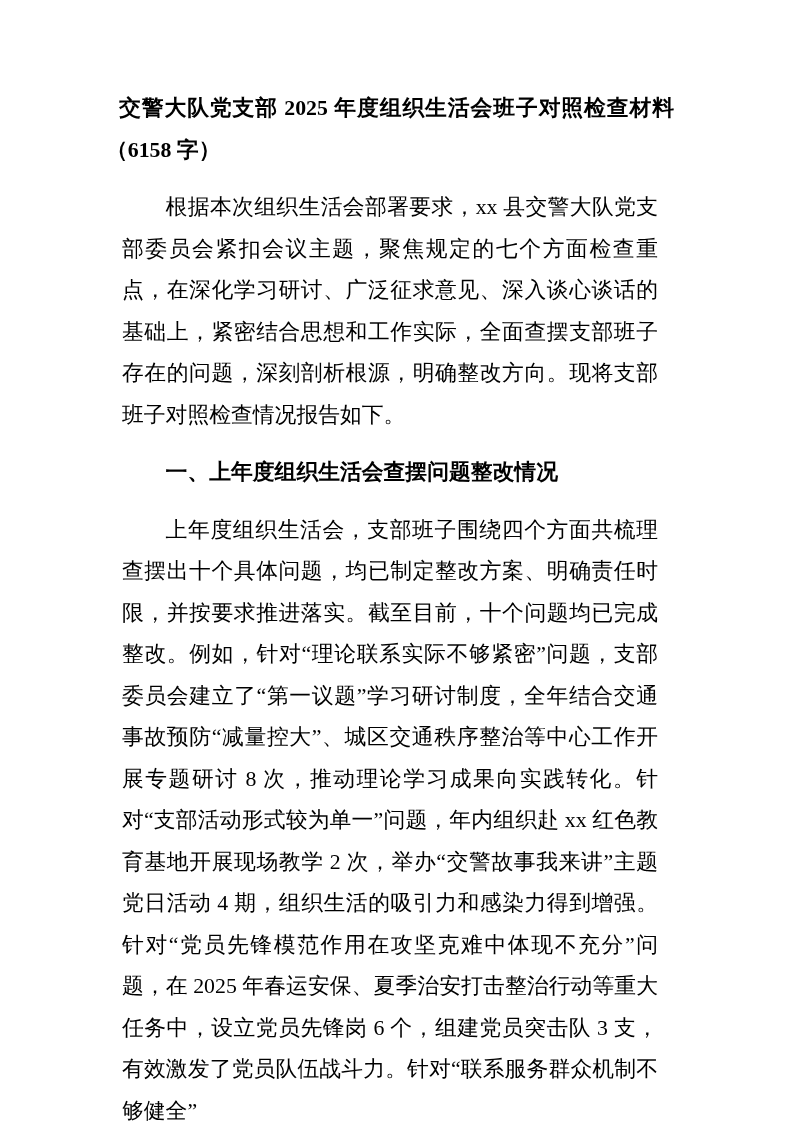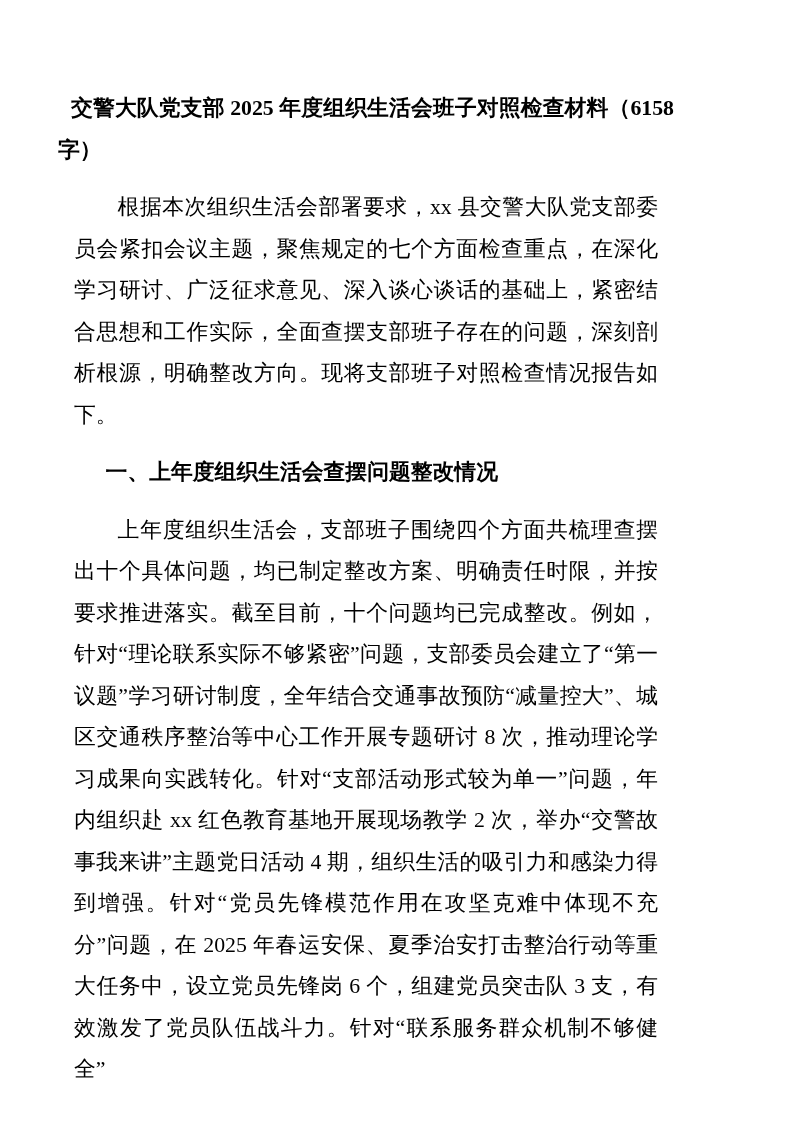--- a/index.html
+++ b/index.html
@@ -6,21 +6,21 @@
       margin: 0;
       padding: 0;
       background: #ffffff;
     }
     .page {
       position: relative;
       width: 793px;
       height: 1122px;
       box-sizing: border-box;
       margin: 0;
-      padding: 88px 119px 0 58px;
+      padding: 88px 119px 0 106px;
       background: #ffffff;
       color: #000000;
       font-family: "Liberation Serif", "DejaVu Serif", serif;
       font-size: 21.8px;
       line-height: 41.5px;
       text-align: justify;
       overflow: hidden;
       word-break: break-all;
     }
     .doc-title {
@@ -29,21 +29,21 @@
       font-size: 21.8px;
       font-weight: bold;
       text-indent: 13px;
     }
     .para {
       margin: 16px;
       padding: 0;
       text-indent: 2em;
     }
     .section-heading {
-      margin: 4px;
+      margin: 16px;
       padding: 0;
       font-size: 21.8px;
       font-weight: bold;
       text-indent: 2em;
     }
   </style>
 </head>
 <body>
 
 <div class="page">

